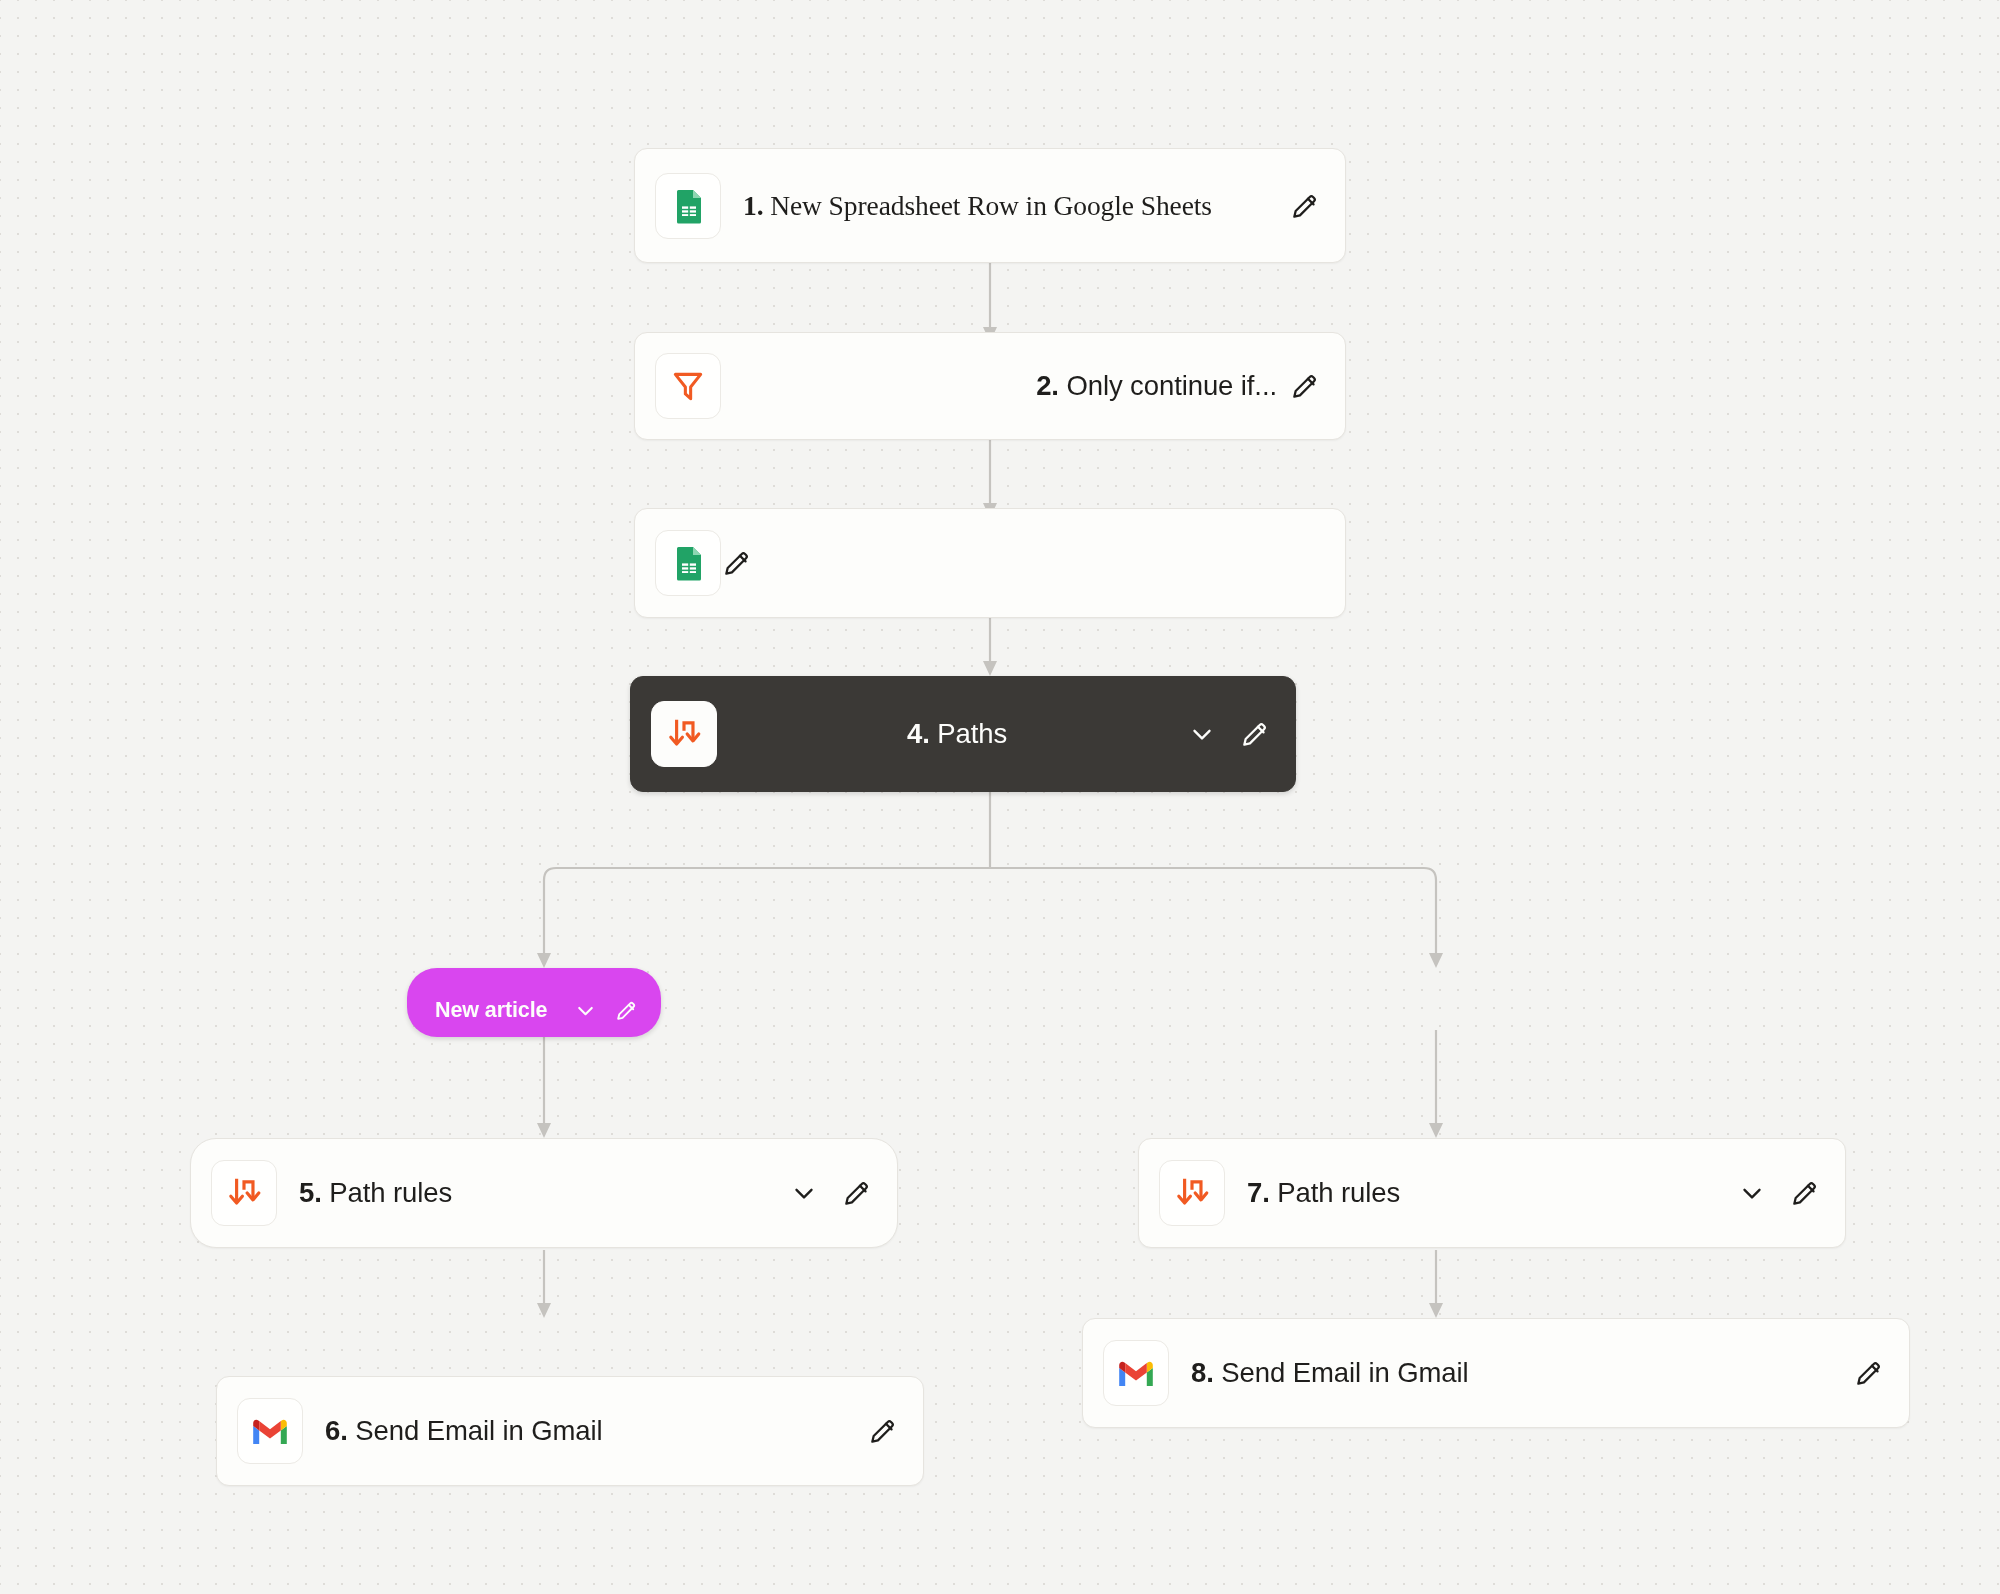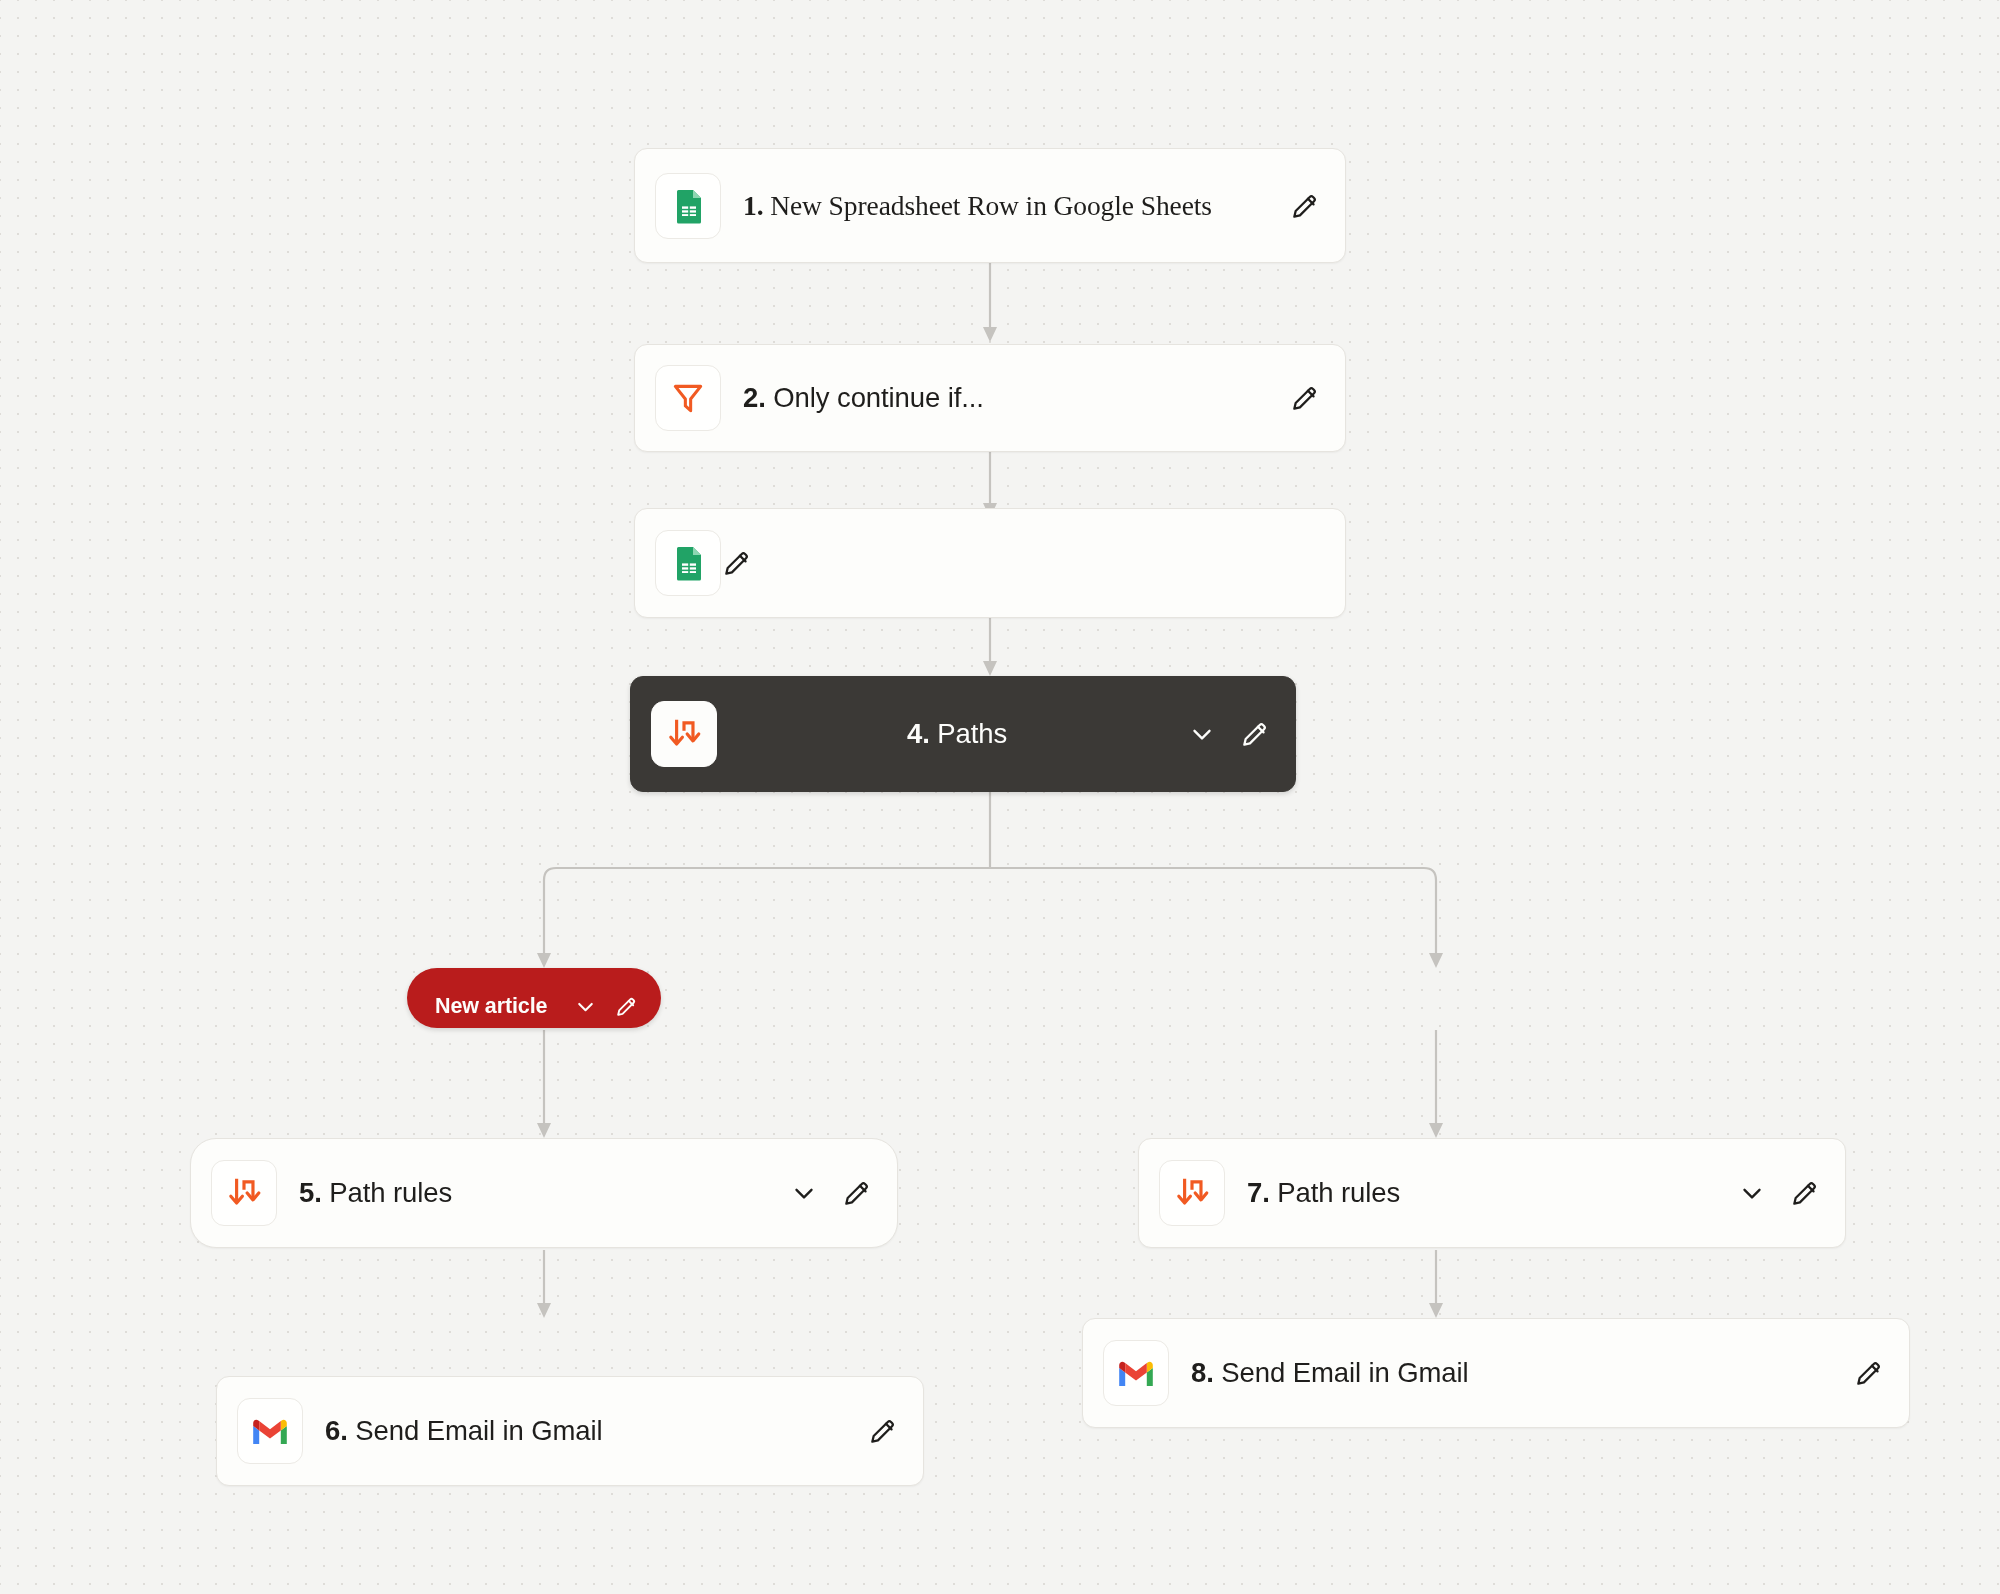--- a/index.html
+++ b/index.html
@@ -94,24 +94,24 @@
     gap: 22px;
     margin-right: 24px;
   }
 
   .chevron, .pencil { display: block; }
   .hit { cursor: pointer; display: flex; align-items: center; }
 
   
   .pill {
     position: absolute;
-    height: 60px;
-    display: flex;
-    align-items: center;
-    background: #b91c1c;
+    height: 69px;
+    display: flex;
+    align-items: center;
+    background: #d946ef;
     border-radius: 30px;
     padding: 16px 22px 0 28px;
     box-shadow: 0 2px 5px rgba(0,0,0,0.14);
   }
   .pill-label {
     font-size: 21.5px;
     font-weight: 700;
     color: #fdfdfb;
     letter-spacing: -0.1px;
     white-space: nowrap;
@@ -178,21 +178,21 @@
     <div class="node-actions">
       <span class="hit">
         <svg class="pencil" width="32" height="32" viewBox="0 0 24 24" fill="none" stroke="#1f1e1c" stroke-width="1.7" stroke-linecap="round" stroke-linejoin="round">
           <path d="M4 20 l1-4.2 L15.6 5.2 a1.7 1.7 0 0 1 2.4 0 l0.8 0.8 a1.7 1.7 0 0 1 0 2.4 L8.2 19 Z"></path>
           <path d="M14.2 6.6 L18.4 10.8"></path>
         </svg>
       </span>
     </div>
   </div>
 
-  <div class="node" style="left:634px; top:344px; width:712px; height:108px;">
+  <div class="node" style="left:634px; top:332px; width:712px; height:108px;text-align:right;">
     <div class="icon-tile">
       <svg width="38" height="38" viewBox="0 0 36 36" fill="none" stroke="#f15a22" stroke-width="2.9" stroke-linejoin="round" stroke-linecap="round">
         <path d="M6 7 H30 L20.5 19 V30 L15.5 25.5 V19 Z"></path>
       </svg>
     </div>
     <div class="node-label">
       <b>2.</b>
       <span>Only continue if...</span>
     </div>
     <div class="node-actions">

